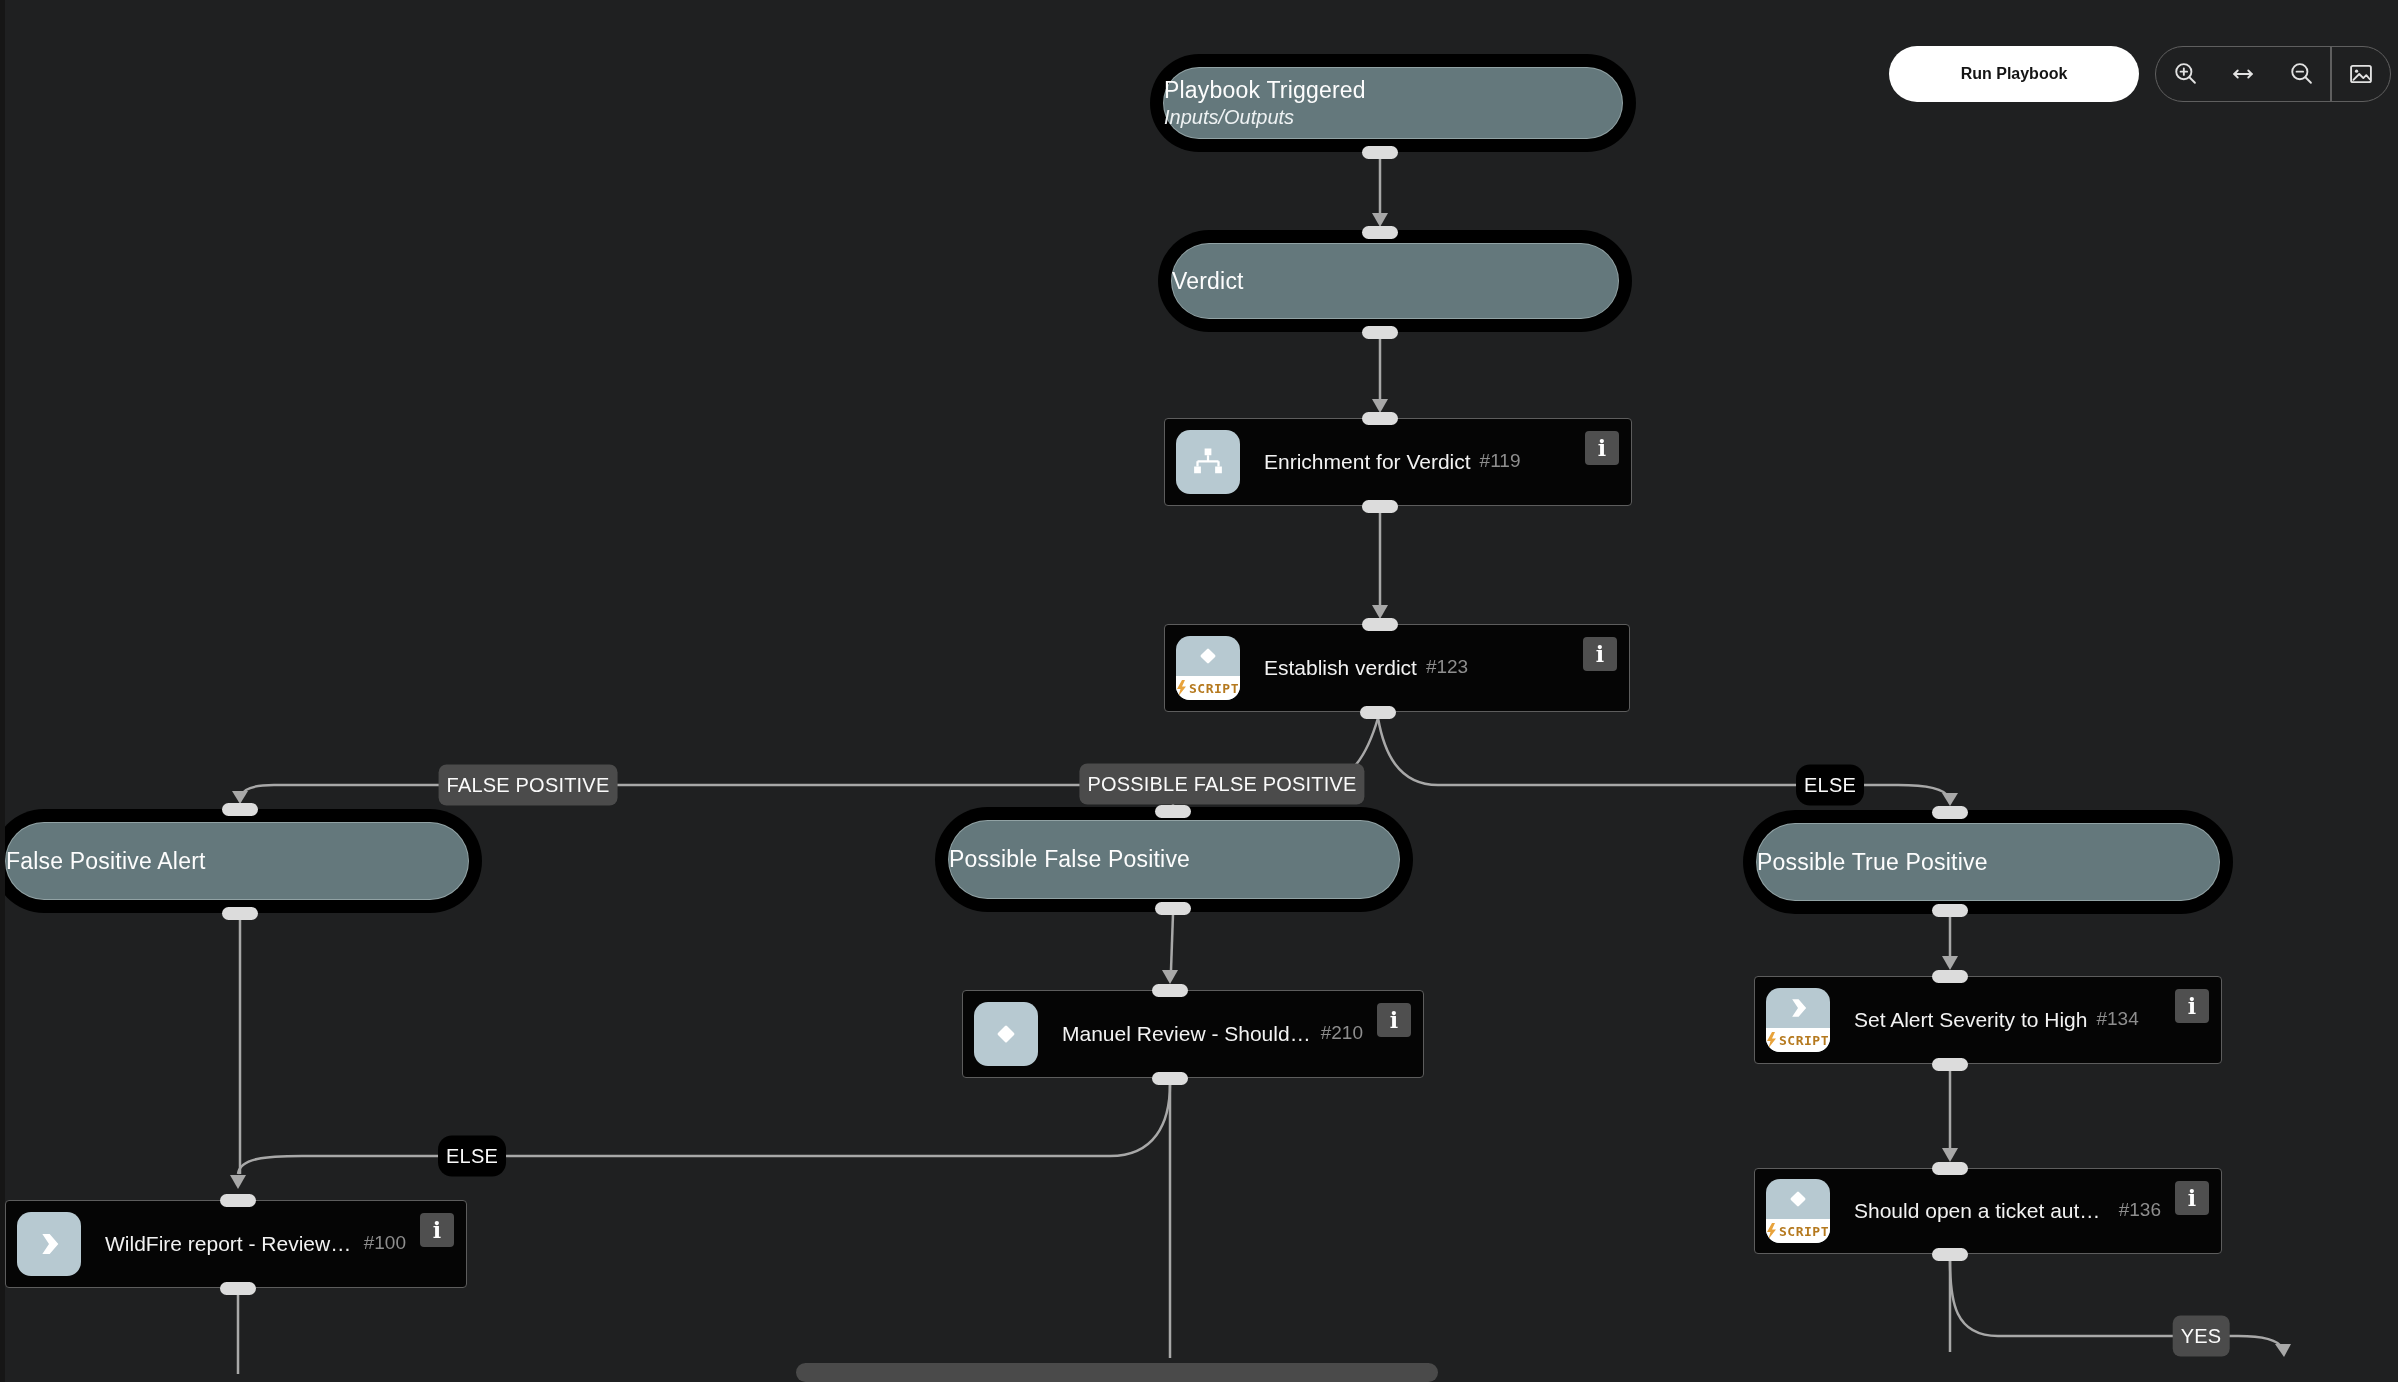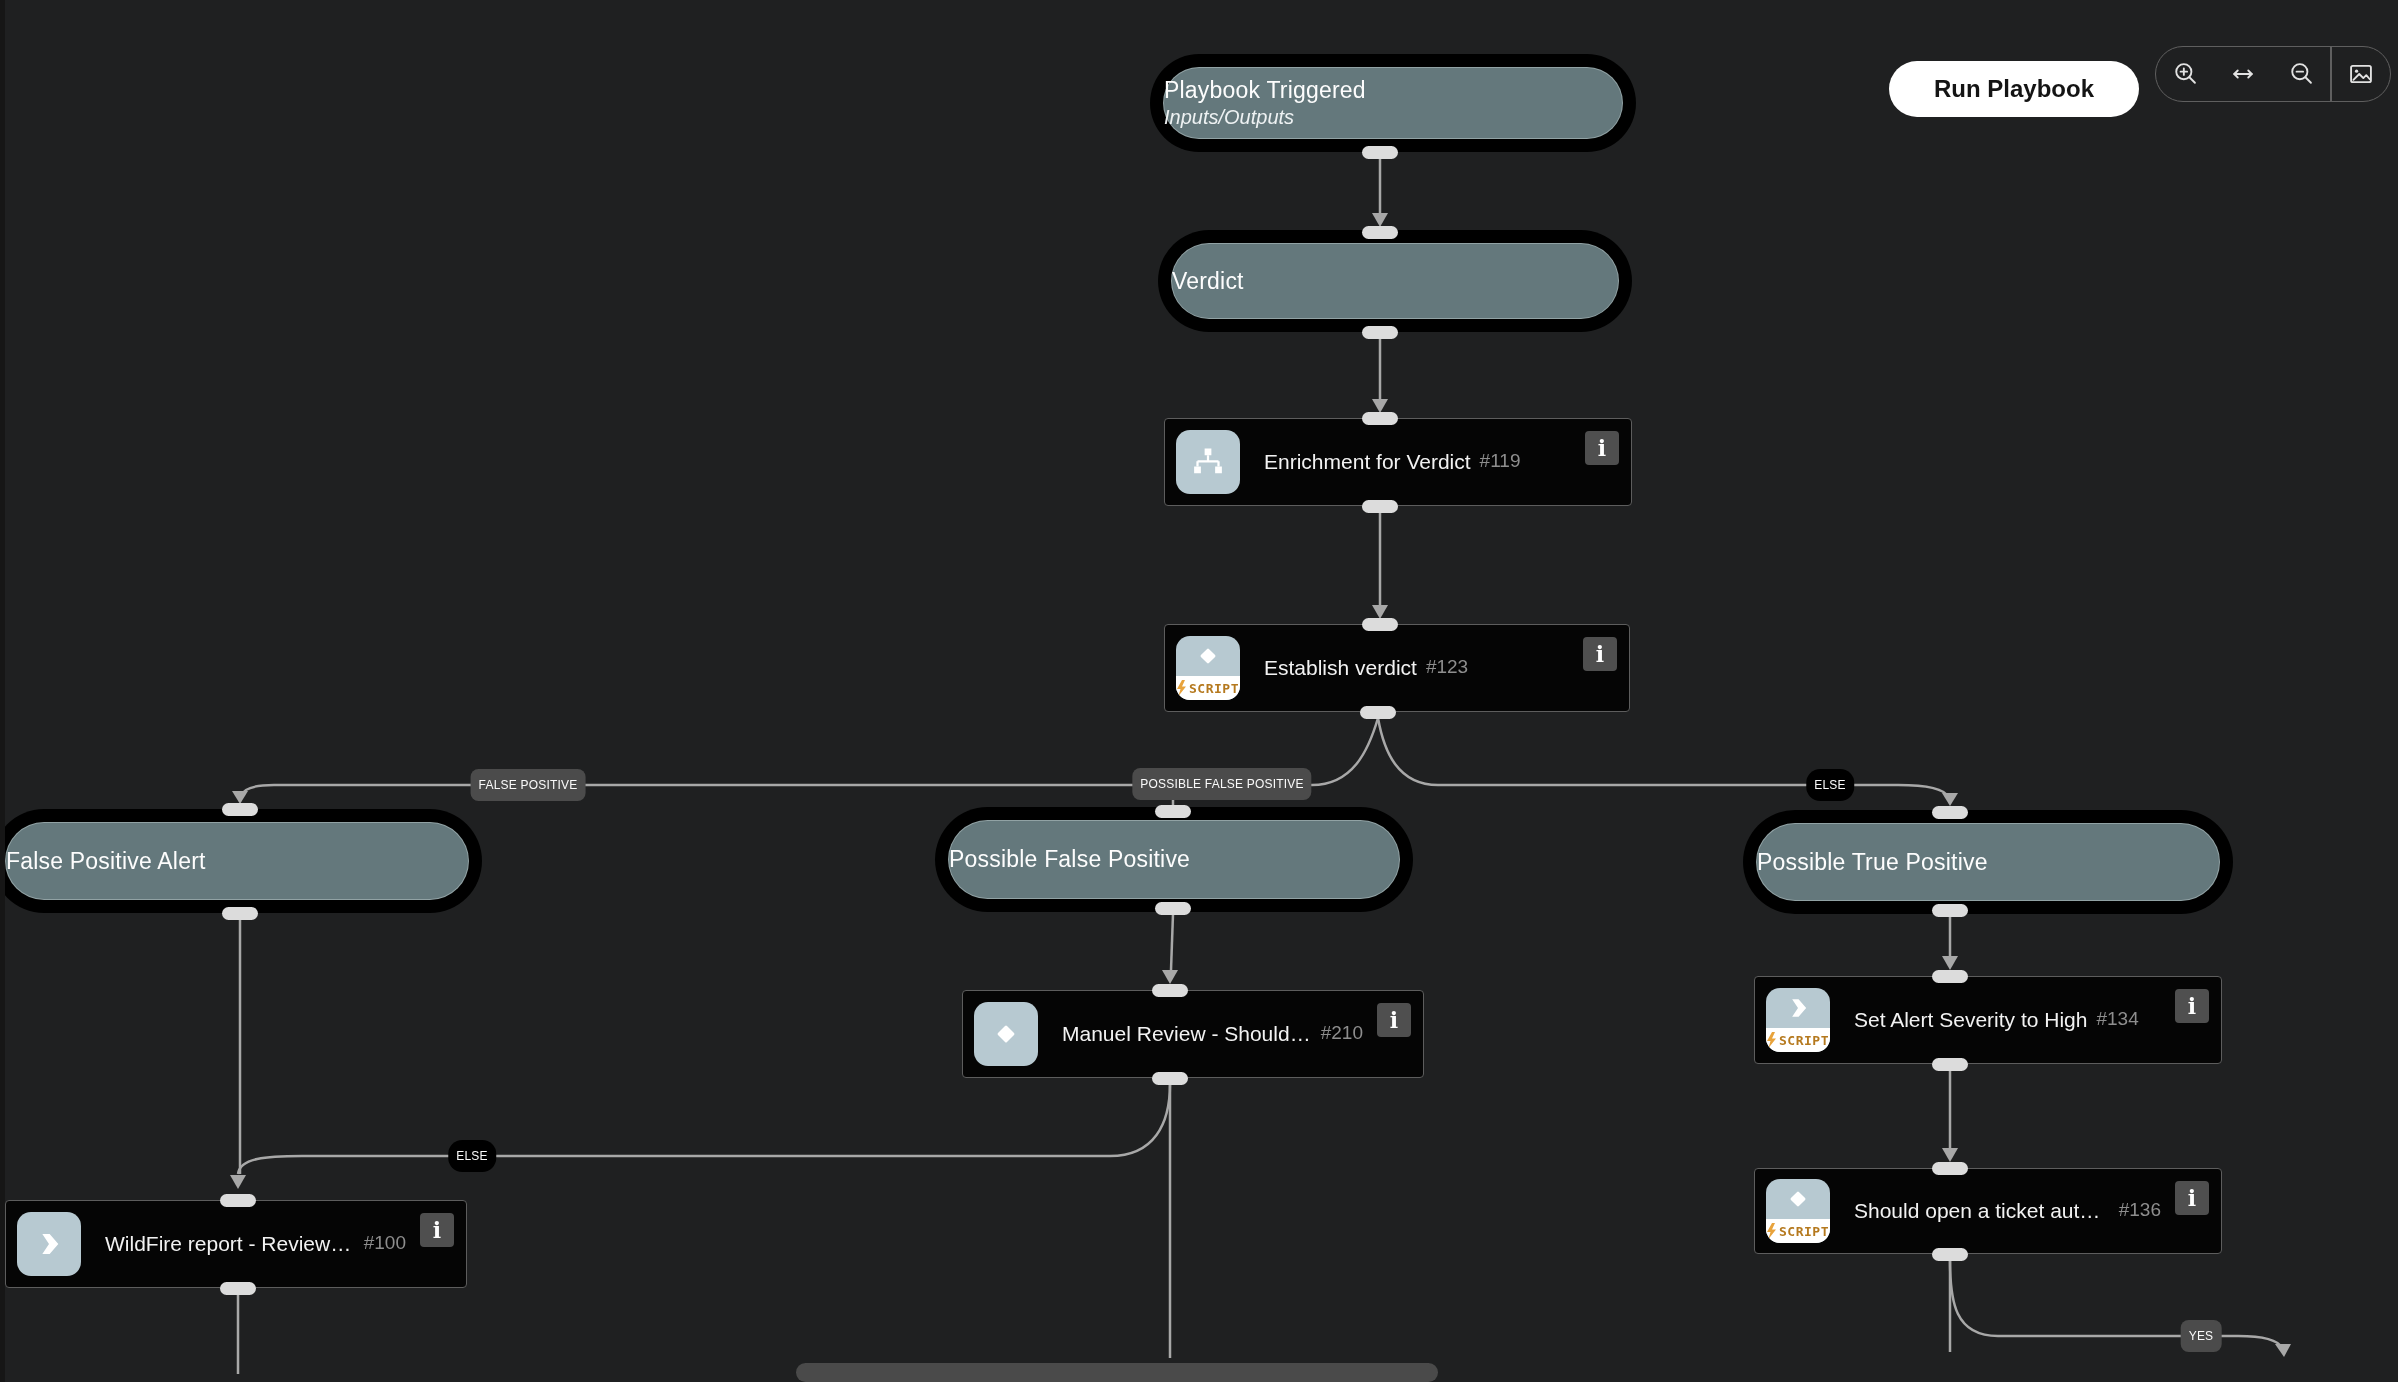--- a/index.html
+++ b/index.html
@@ -48,30 +48,30 @@
   .task-id{font-size:19px;color:#8e8e8e;}
   .info-badge{
     position:absolute;top:12px;right:12px;width:34px;height:34px;border-radius:4px;background:#4f4f4f;
     display:flex;align-items:center;justify-content:center;cursor:pointer;
     font-family:"DejaVu Serif",serif;font-weight:bold;font-size:22px;color:#fff;line-height:1;
   }
 
   
   .edge-label{
     position:absolute;z-index:3;transform:translate(-50%,-50%);
-    font-size:12px;color:#fafafa;white-space:nowrap;padding:9px 8px;letter-spacing:.2px;
+    font-size:20px;color:#fafafa;white-space:nowrap;padding:9px 8px;letter-spacing:.2px;
   }
   .edge-label.gray{background:#4b4b4b;border-radius:8px;}
   .edge-label.black{background:#000;border-radius:14px;}
 
   
   .run-btn{
     position:absolute;z-index:6;left:1889px;top:46px;width:250px;height:56px;border-radius:28px;
-    background:#ffffff;color:#141414;font-size:24px;font-weight:600;border:none;
-    display:flex;align-items:center;justify-content:center;cursor:pointer;font-family:"Liberation Sans",sans-serif;margin-top:15px;
+    background:#ffffff;color:#141414;font-size:16px;font-weight:600;border:none;
+    display:flex;align-items:center;justify-content:center;cursor:pointer;font-family:"Liberation Sans",sans-serif;
   }
   .zoom-group{
     position:absolute;z-index:6;left:2155px;top:46px;width:236px;height:56px;border-radius:28px;
     border:1.5px solid #5f5f5f;box-sizing:border-box;display:flex;align-items:stretch;
   }
   .zoom-group .tool-btn{
     flex:1;display:flex;align-items:center;justify-content:center;background:none;border:none;cursor:pointer;padding:0;
   }
   .zoom-group .divider{width:1.5px;background:#5f5f5f;}
   .tool-btn svg{stroke:#e2e2e2;fill:none;stroke-width:1.6;stroke-linecap:round;stroke-linejoin:round;}

